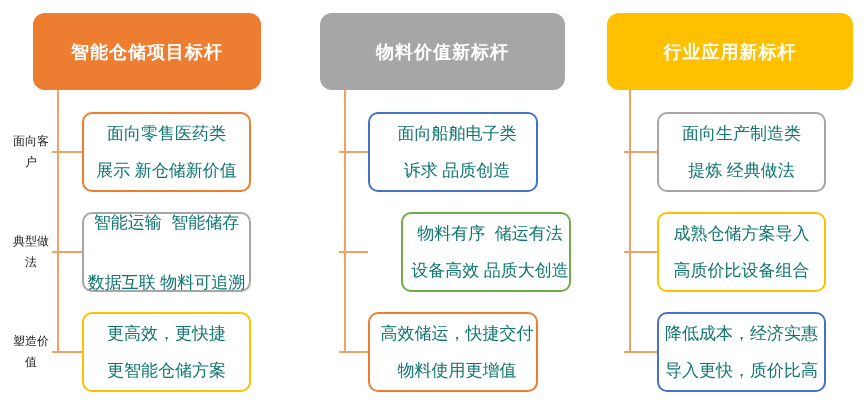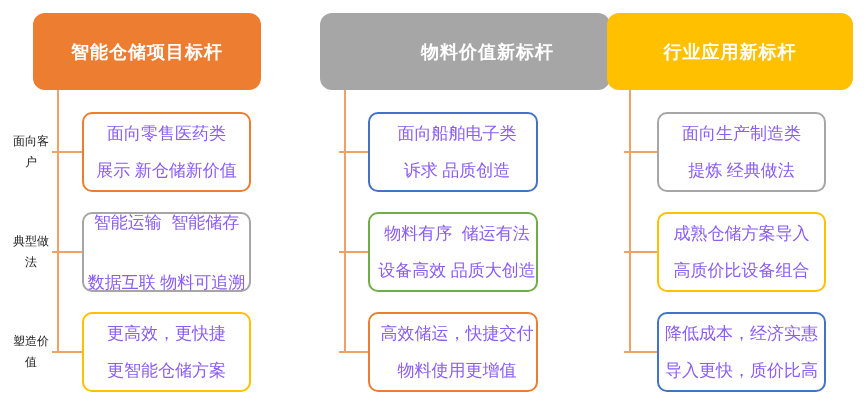--- a/index.html
+++ b/index.html
@@ -16,21 +16,21 @@
   .header {
     position: absolute;
     top: 13px;
     height: 77px;
     border-radius: 12px;
     display: flex;
     align-items: center;
     justify-content: center;
   }
   .header.c1 { left: 33px;  width: 228px; }
-  .header.c2 { left: 320px; width: 245px; padding-left: 45px; }
+  .header.c2 { left: 320px; width: 245px; }
   .header.c3 { left: 607px; width: 246px; }
   .header .title {
     font-size: 18px;
     font-weight: bold;
     color: #ffffff;
     letter-spacing: 1px;
     white-space: pre;
   }
 
   
@@ -48,21 +48,21 @@
   }
   .box.c1 { left: 82px;  width: 169px; }
   .box.c2 { left: 368px; width: 170px; padding-left: 8px; }
   .box.c3 { left: 657px; width: 169px; }
   .box.r1 { top: 112px; }
   .box.r2 { top: 212px; }
   .box.r3 { top: 312px; }
   .box .line {
     font-size: 17px;
     line-height: 37px;
-    color: #8b5cf6;
+    color: #0f766e;
     white-space: pre;
     text-align: center;
   }
 
   
   .row-label {
     position: absolute;
     left: 11px;
     width: 40px;
     font-size: 12px;
@@ -138,21 +138,21 @@
     <div class="line">更智能仓储方案</div>
   </div>
 
   <div class="header c2" style="background-color: rgb(166, 166, 166);">
     <span class="title">物料价值新标杆</span>
   </div>
   <div class="box c2 r1" style="border-color: rgb(68, 114, 196);">
     <div class="line">面向船舶电子类</div>
     <div class="line">诉求 品质创造</div>
   </div>
-  <div class="box c2 r2" style="border-color: rgb(112, 173, 71);">
+  <div class="box c2 r2" style="border-color: rgb(112, 173, 71); margin-left: 33px;">
     <div class="line">物料有序  储运有法</div>
     <div class="line">设备高效 品质大创造</div>
   </div>
   <div class="box c2 r3" style="border-color: rgb(237, 125, 49);">
     <div class="line">高效储运，快捷交付</div>
     <div class="line">物料使用更增值</div>
   </div>
 
   <div class="header c3" style="background-color: rgb(255, 192, 0);">
     <span class="title">行业应用新标杆</span>

